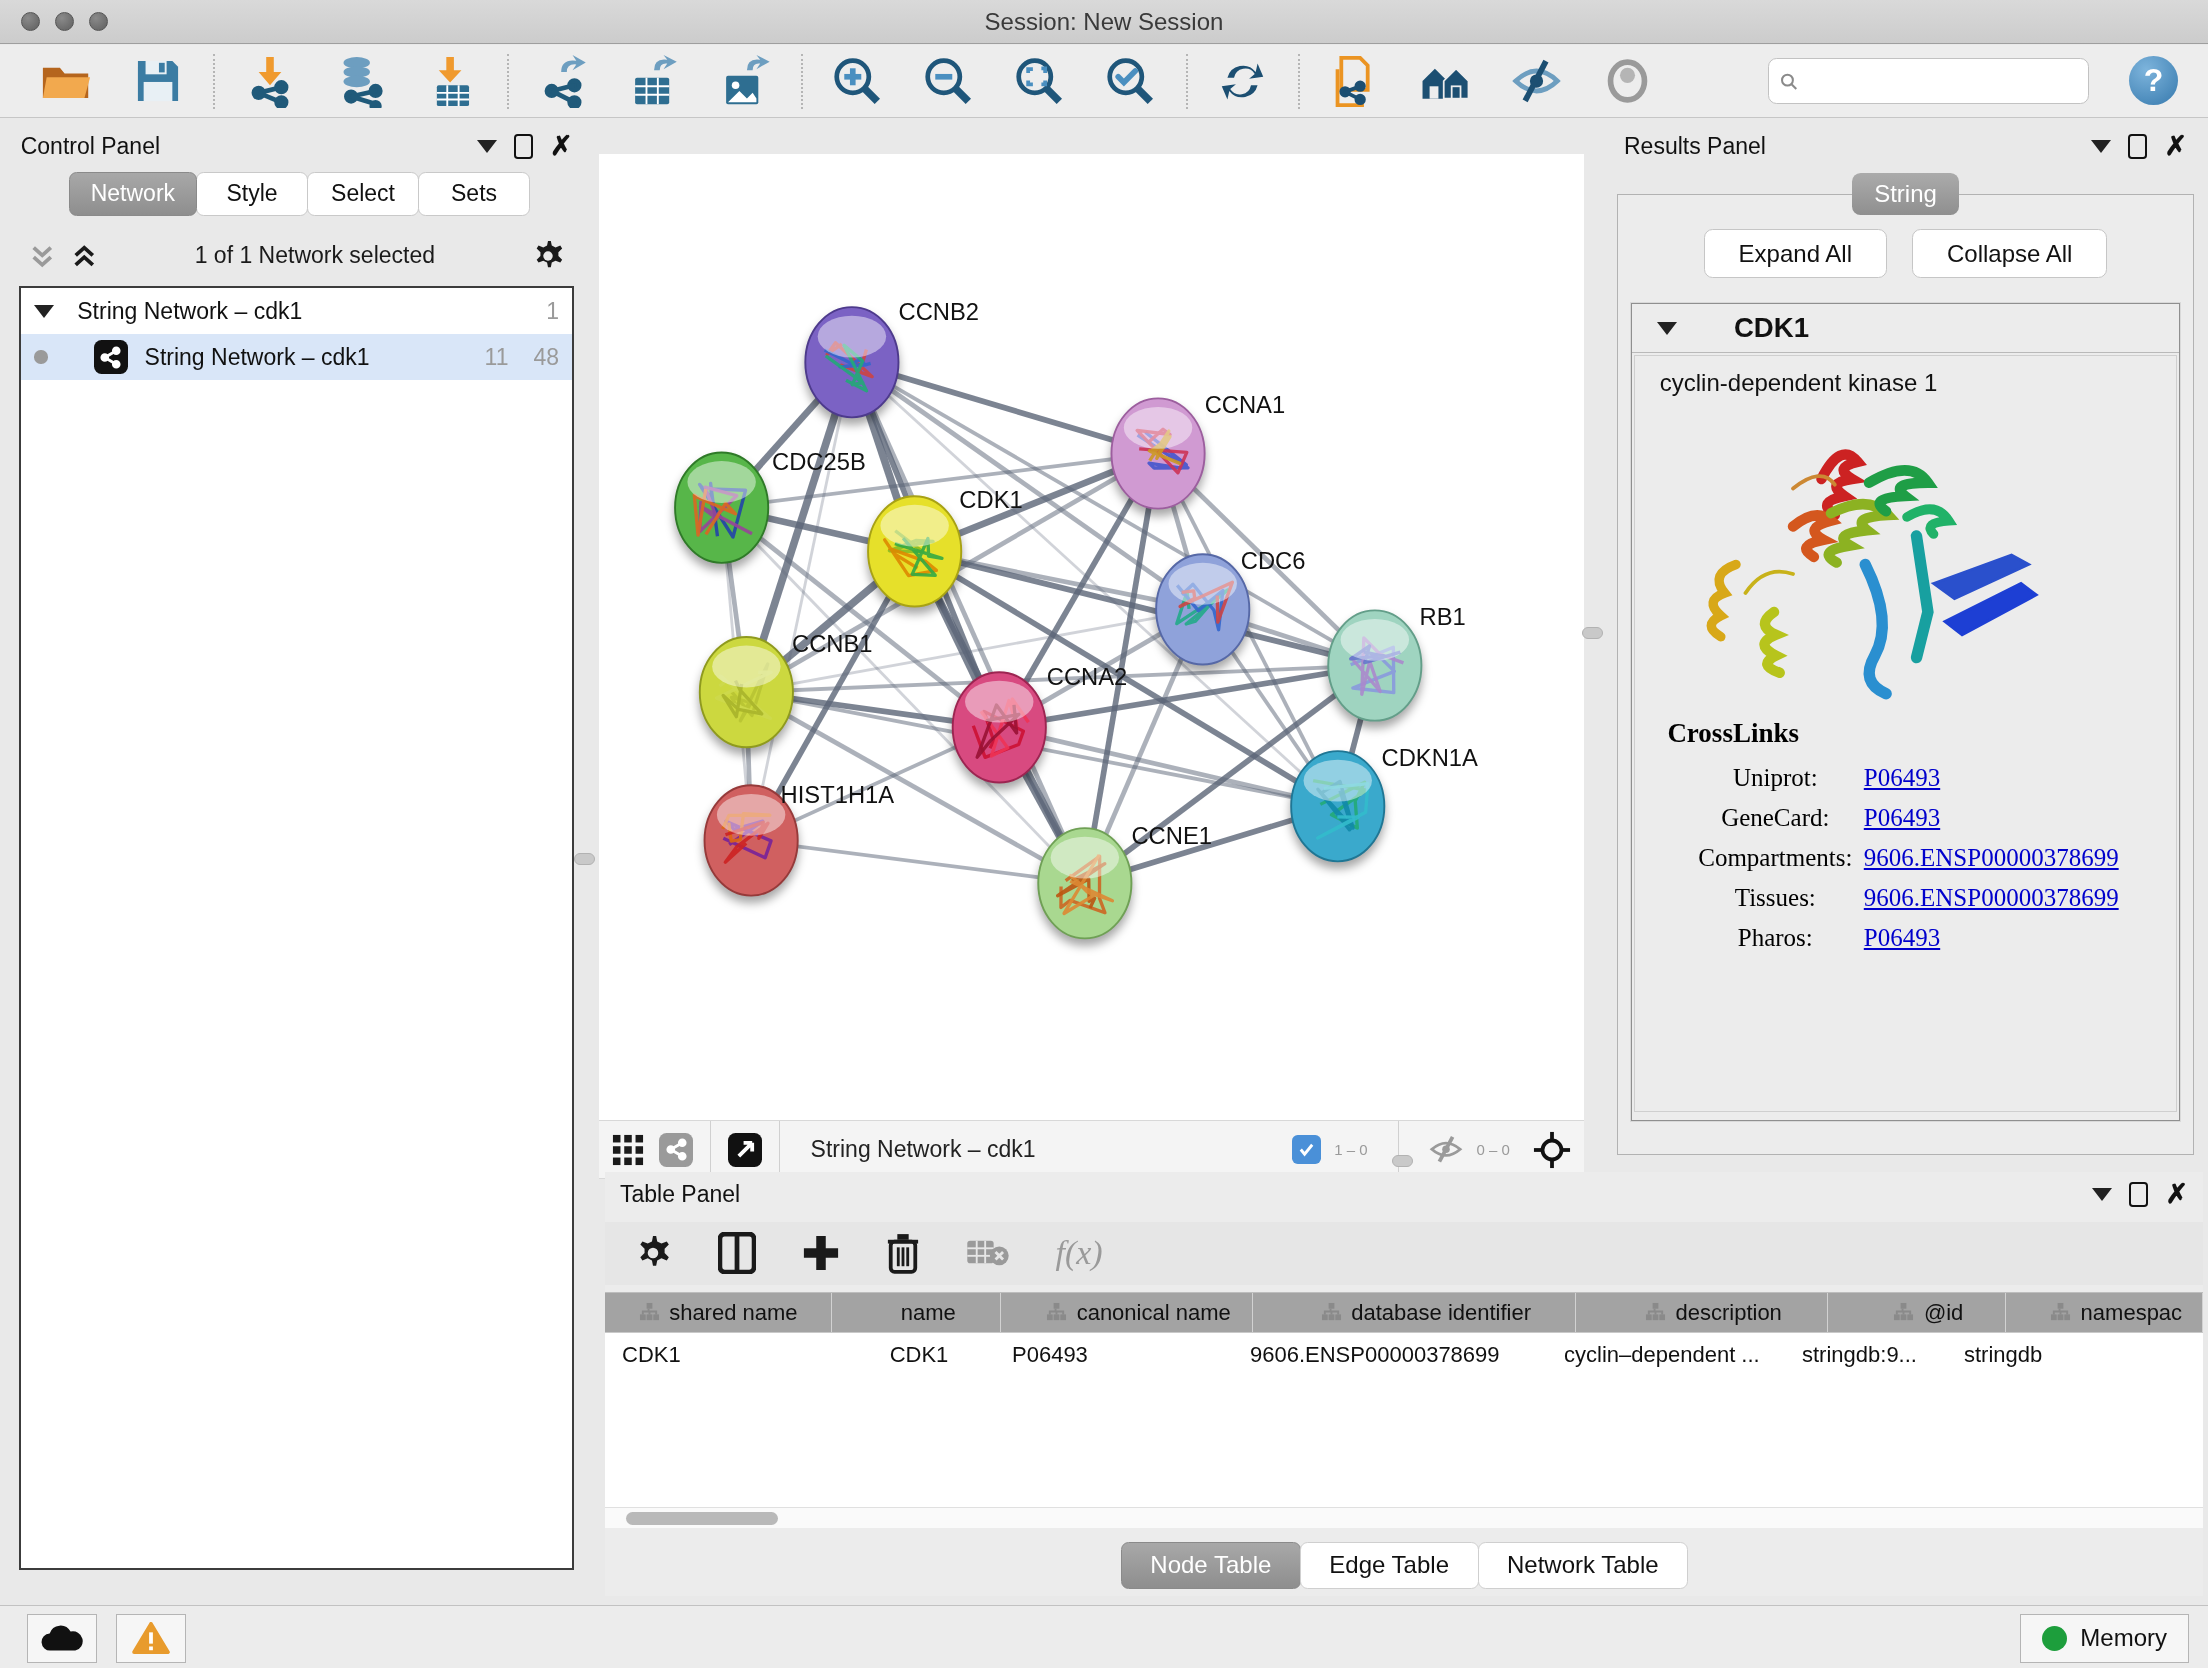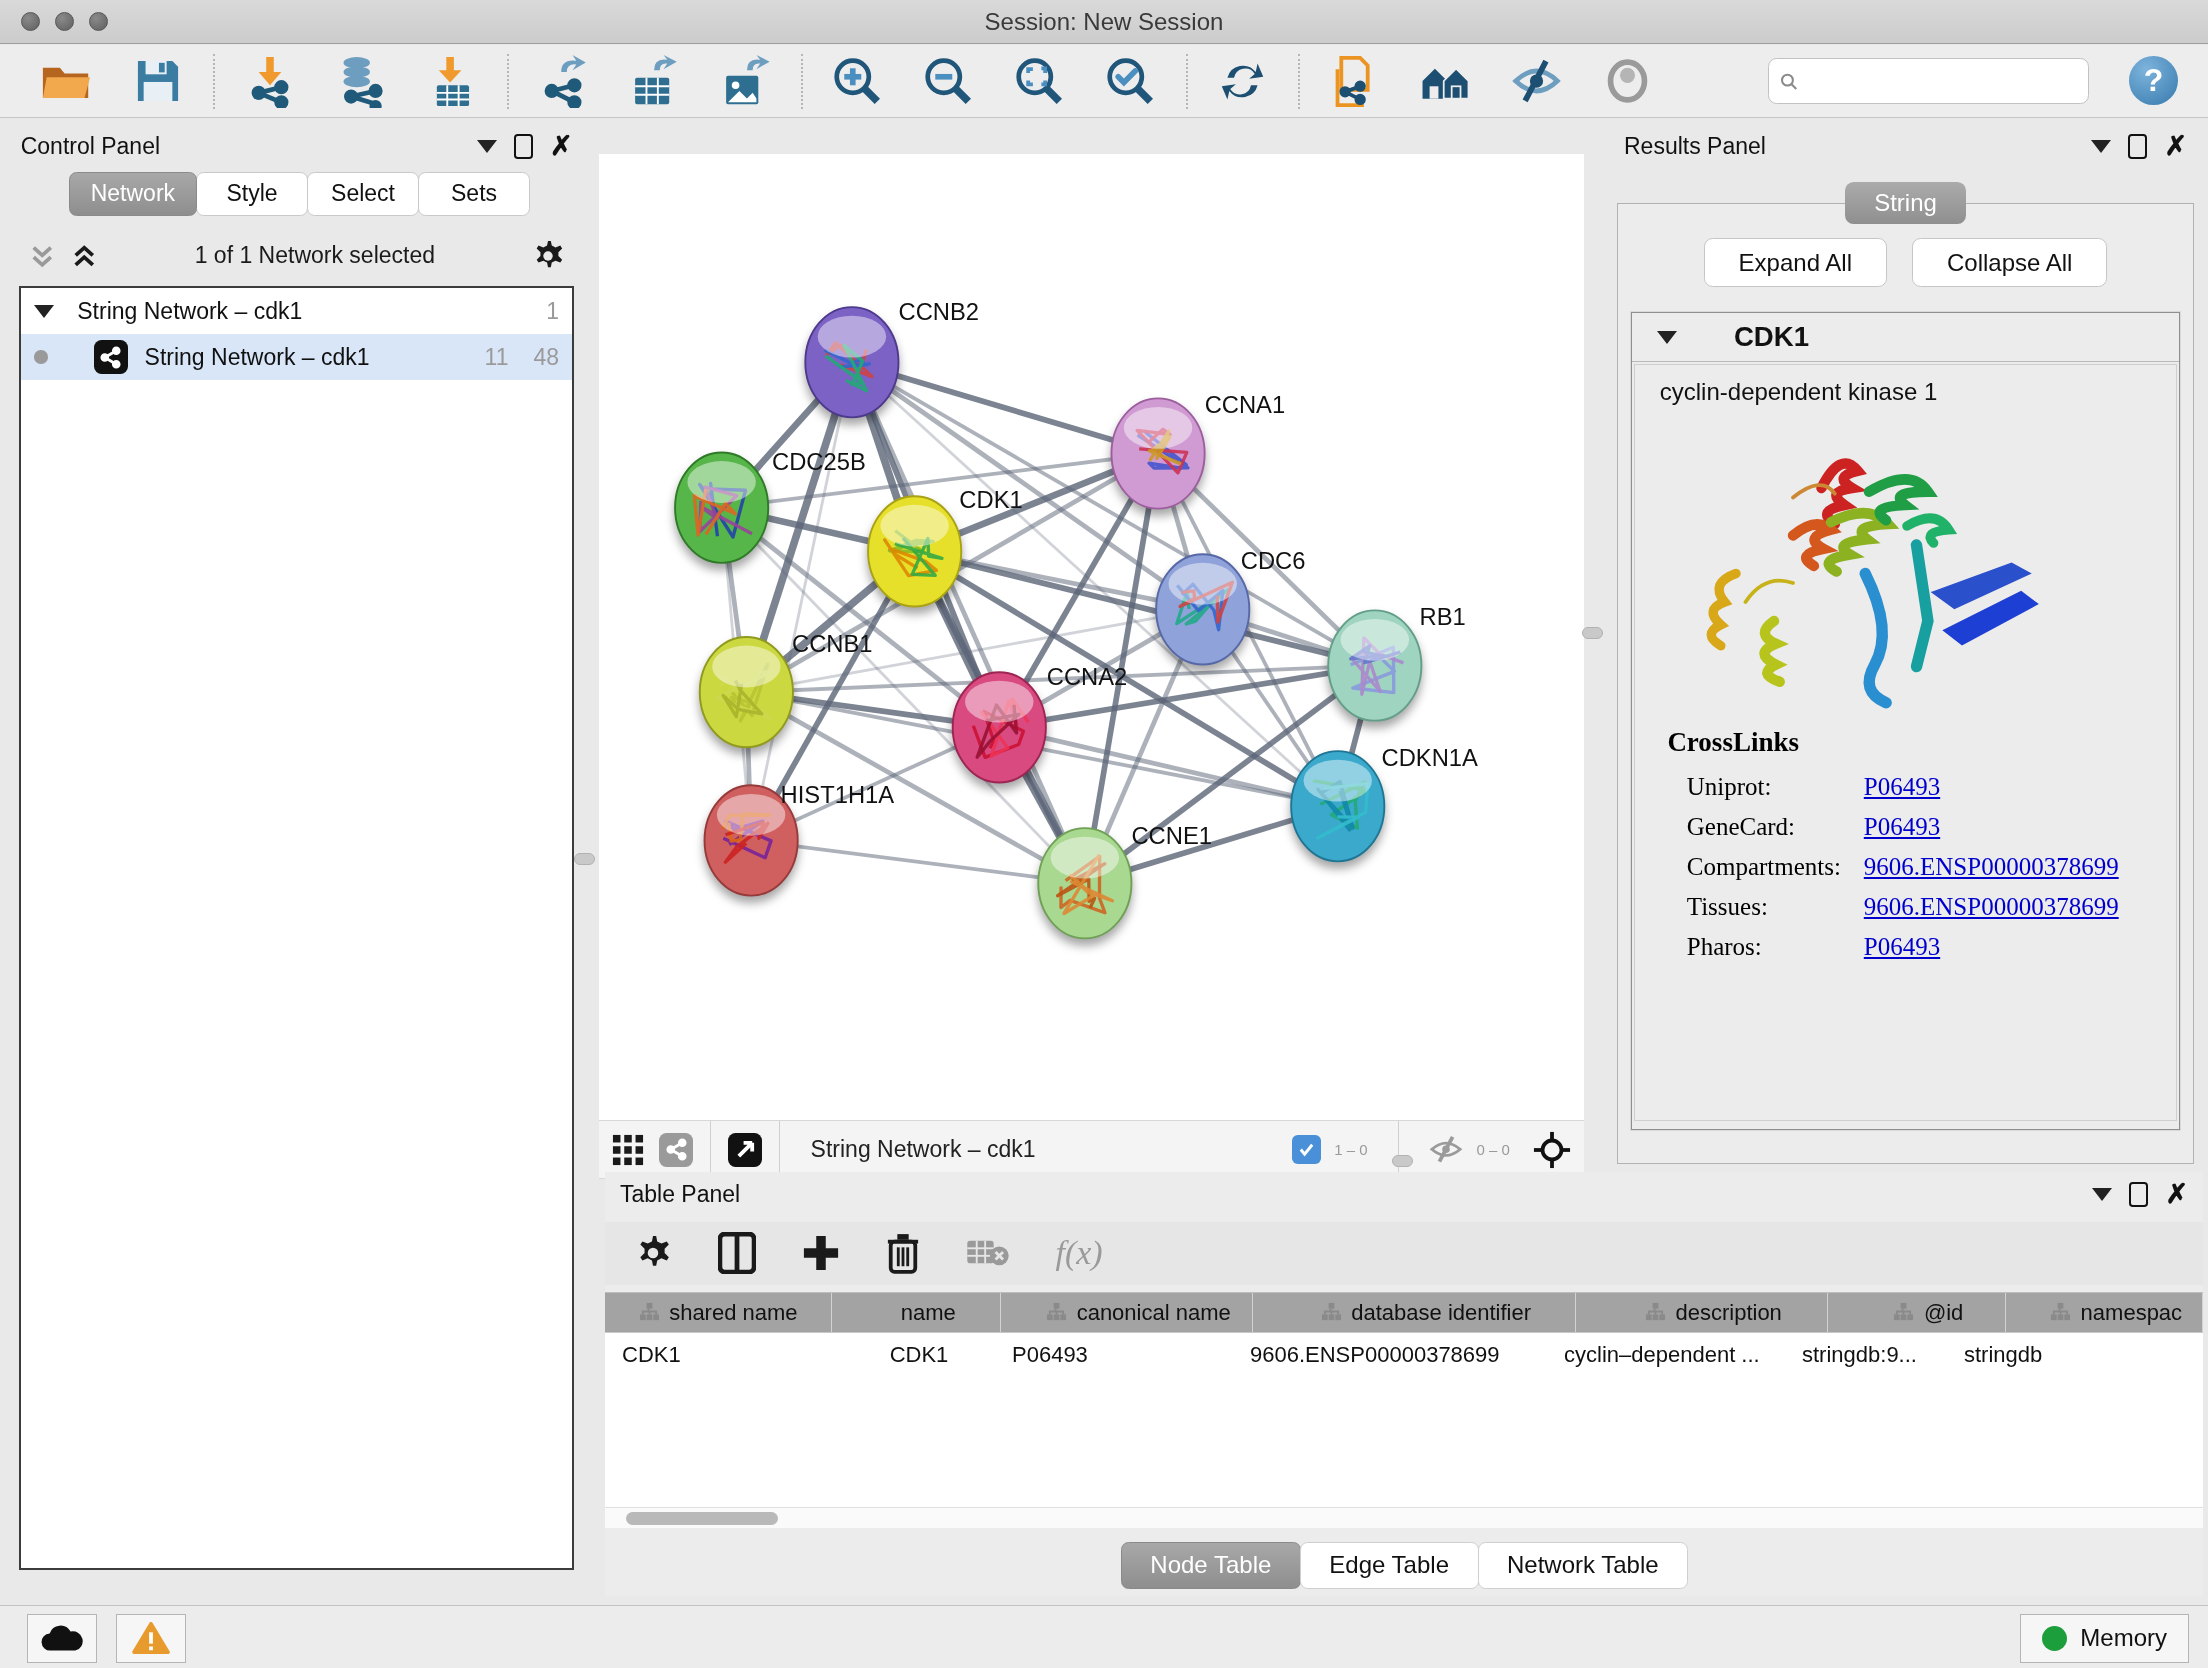--- a/index.html
+++ b/index.html
@@ -56,36 +56,36 @@
   .net-bottombar { position:absolute; left:0; bottom:0; width:100%; height:59px; background:#f4f4f4;
     border-top:1px solid #d8d8d8; border-bottom:1px solid #d8d8d8; display:flex; align-items:center; padding:0 13.3px; }
   .nb-sep { width:0; height:57px; border-left:1px solid #d0d0d0; margin:0 17px; }
   .nb-title { font-size:23px; color:#222; margin-left:13.3px; }
   .nb-right { margin-left:auto; display:flex; align-items:center; gap:13.3px; font-size:15px; color:#9a9a9a; }
   .checkbox-blue { width:28.5px; height:28.5px; border-radius:5.7px; background:#4a90d8; display:flex; align-items:center; justify-content:center; }
   .grip { position:absolute; width:21px; height:12.4px; border-radius:6.7px; background:#c9c9c9; border:1px solid #b2b2b2; }
 
   
   #results-panel { position:absolute; left:1609px; top:124px; width:593px; height:1037px; background:#e9e9e9; }
-  .string-badge { position:relative; z-index:3; margin:14px auto 0; width:121px; height:42px;
+  .string-badge { position:relative; z-index:3; margin:5px auto 0; width:107px; height:42px;
     background:linear-gradient(#ababab,#8f8f8f); border-radius:8.6px; color:#fff; font-size:24px;
     display:flex; align-items:center; justify-content:center; cursor:pointer; }
   .rp-box { position:relative; margin:-21px 7.6px 0; border:1.9px solid #b2b2b2; background:#ececec; height:961px; padding-top:34px; }
   .rp-buttons { display:flex; justify-content:center; gap:25px; }
   .btn-white { background:#fff; border:1px solid #c6c6c6; border-radius:8.6px; font-size:24px; color:#111;
     padding:9.5px 34px; cursor:pointer; }
   .cdk-box { margin:25px 13.3px 0; border:1.9px solid #8f8f8f; outline:1.9px solid #d9d9d9; background:#ececec; height:818px; }
   .cdk-head { display:flex; align-items:center; height:49px; border-bottom:1.9px solid #b9b9b9; padding:0 25px; }
   .cdk-title { font-size:27.6px; font-weight:bold; color:#111; margin-left:57px; }
   .cdk-body { border:1.9px solid #cfcfcf; margin:1.9px; height:757px; padding:13.3px 0 0 25px; background:#ececec; }
   .cdk-desc { font-size:24px; color:#111; }
   .xlinks { font-family:"Liberation Serif", serif; margin-top:7.6px; }
   .xl-title { font-size:27px; font-weight:bold; color:#000; margin:5.7px 0 9.5px 7.6px; }
   .xl-row { display:flex; font-size:25px; height:40px; align-items:center; }
-  .xl-label { width:204px; padding-left:27px; color:#000; }
+  .xl-label { width:204px; padding-left:27px; color:#000;text-align:center; }
   .xl-link { color:#0000cc; text-decoration:underline; cursor:pointer; }
 
   
   #table-panel { position:absolute; left:605px; top:1172px; width:1598px; height:424px; background:#ececec; }
   .tp-toolbar { display:flex; align-items:center; gap:46px; height:63px; background:#e6e6e6; margin:5.7px 0 0 0; padding-left:28.5px; }
   .fx { font-family:"Liberation Serif", serif; font-style:italic; font-size:34px; color:#9a9a9a; }
   .grid { margin-top:7.6px; background:#fff; border-top:1.9px solid #bdbdbd; height:236px; position:relative; }
   .grid-head { display:flex; height:40px; background:#a3a3a3; border-bottom:1.9px solid #c9c9c9;gap:24px; }
   .gh-cell { display:flex; align-items:center; justify-content:center; gap:9.5px; font-size:22px; color:#111;
     border-right:1px solid #d2d2d2; overflow:hidden; white-space:nowrap; cursor:pointer; }

